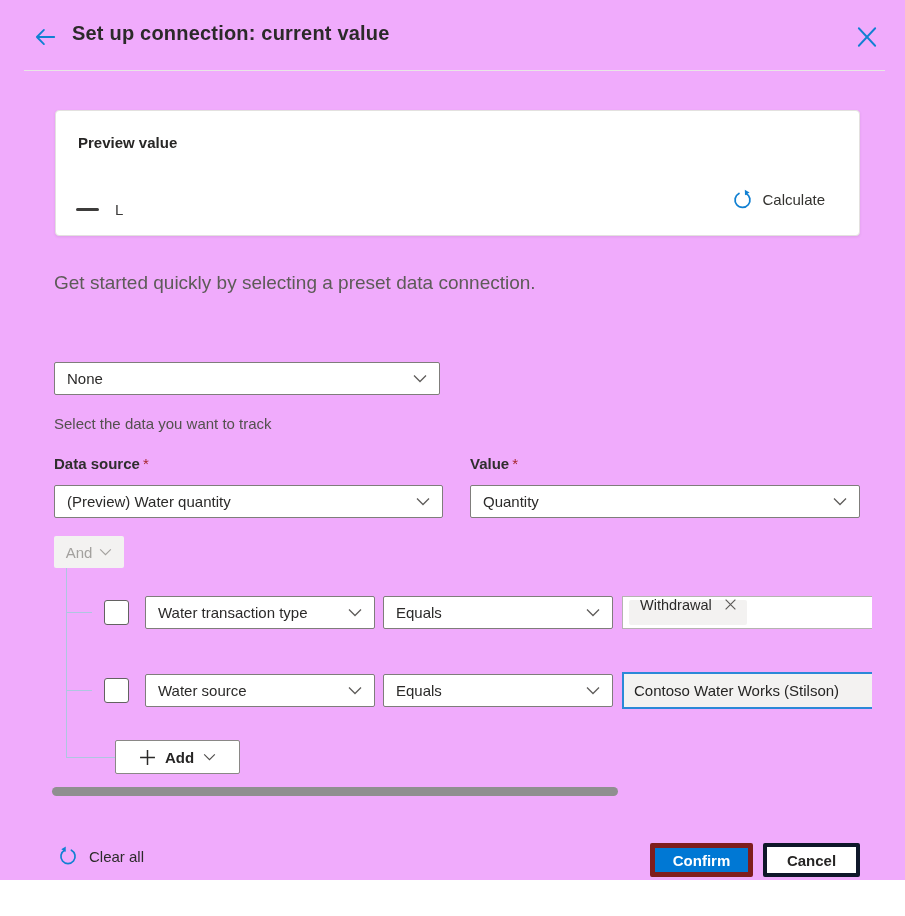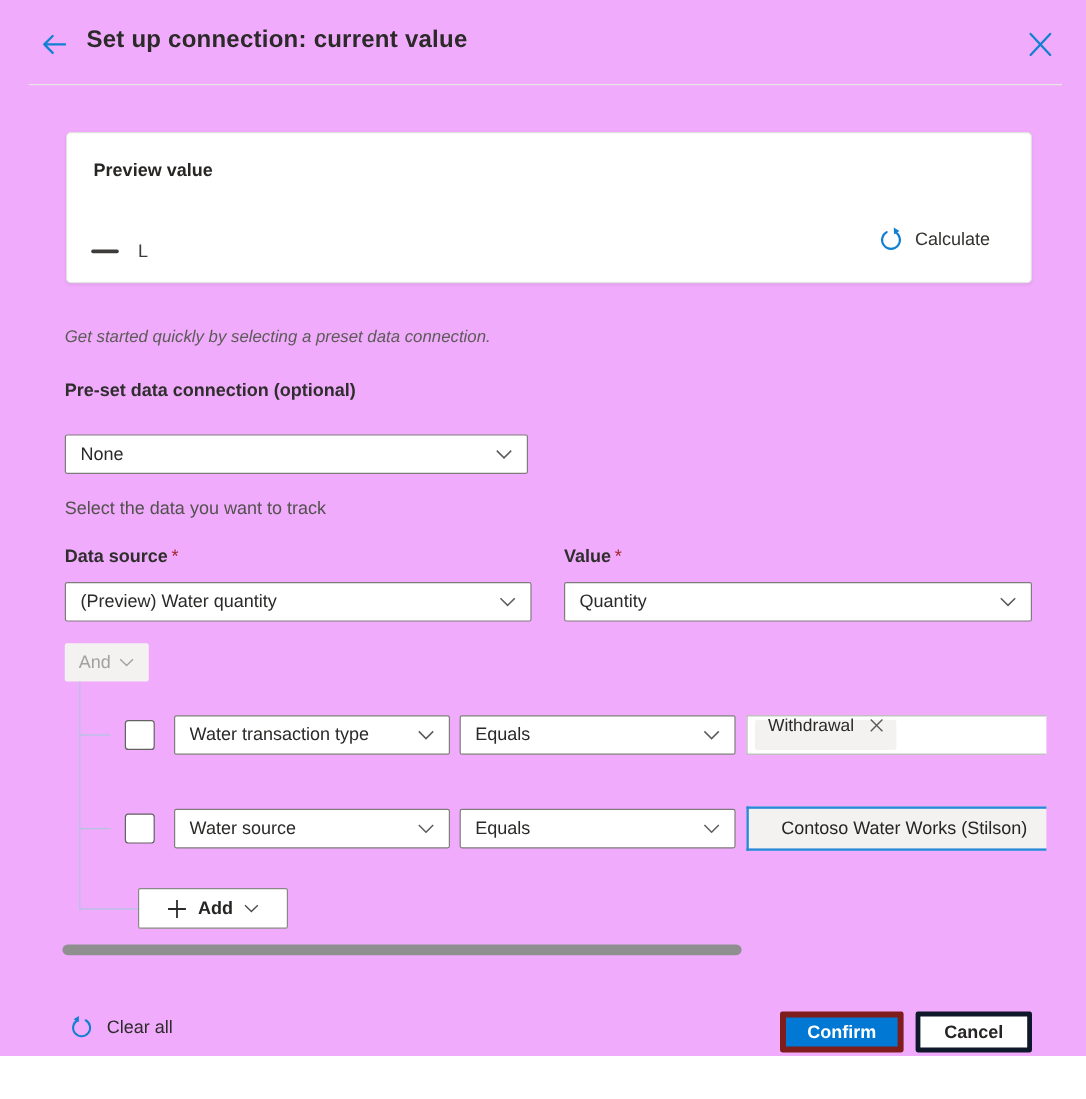--- a/index.html
+++ b/index.html
@@ -19,21 +19,21 @@
   .card-title { position:absolute; left:22px; top:23px; font-size:15px; font-weight:700; color:#272625; }
   .legend { position:absolute; left:20px; top:188px; display:flex; align-items:center; gap:16px; }
   .legend { left:20px; top:90px; }
   .legend-swatch { width:23px; height:3px; background:#3d3c3b; border-radius:2px; }
   .legend-label { font-size:15px; color:#3b3a39; }
   .calc-btn { position:absolute; right:34px; top:78px; display:flex; align-items:center; gap:9px;
               border:none; background:none; cursor:pointer; font-family:inherit; }
   .calc-btn span { font-size:15px; color:#33322f; }
 
   
-  .intro-1 { position:absolute; left:54px; top:272px; font-size:14px; color:#5d5b58;font-style:italic; }
+  .intro-1 { position:absolute; left:54px; top:272px; font-size:19px; color:#5d5b58; }
   .label-preset { position:absolute; left:54px; top:317px; font-size:15px; font-weight:700; color:#2f2e2d; }
   .intro-2 { position:absolute; left:54px; top:415px; font-size:15px; color:#53514e; }
   .fld-label { position:absolute; top:455px; font-size:15px; font-weight:700; color:#2f2e2d; }
   .fld-label .req { color:#a4262c; font-weight:400; margin-left:3px; }
 
   
   .dd { position:absolute; height:33px; background:#fff; border:1px solid #7f7d7b; border-radius:2px;
         display:flex; align-items:center; justify-content:space-between; padding:0 12px; cursor:pointer; }
   .dd .dd-val { font-size:15px; color:#2b2a29; white-space:nowrap; overflow:hidden; }
   .dd-none     { left:54px;  top:362px; width:386px; }
@@ -57,21 +57,21 @@
   .dd-f1 { left:145px; top:596px; width:230px; } .dd-o1 { left:383px; top:596px; width:230px; }
   .dd-f2 { left:145px; top:674px; width:230px;gap:24px; } .dd-o2 { left:383px; top:674px; width:230px; }
 
   .tagfield { position:absolute; left:622px; top:596px; width:250px; height:33px; background:#fff;
               border:1px solid #b5b3b1; border-right:none; display:flex; align-items:center; padding-left:6px; }
   .tag { display:flex; align-items:center; gap:12px; height:25px; padding:0 10px 16px 11px; background:#f3f2f1; border-radius:2px; cursor:default; }
   .tag span { font-size:14.5px; color:#2b2a29; }
   .tag .tag-x { cursor:pointer; display:flex; }
 
   .focusfield { position:absolute; left:622px; top:672px; width:250px; height:37px; background:#f3f2f1;
-                border:2px solid #2b88d8; border-right:none; display:flex; align-items:center; padding-left:27px; }
+                border:2px solid #2b88d8; border-right:none; display:flex; align-items:center; padding-left:10px; }
   .focusfield span { font-size:15px; color:#262524; white-space:nowrap; }
 
   .add-btn { position:absolute; left:115px; top:740px; width:125px; height:34px; background:#fff; border:1px solid #8a8886;
              border-radius:2px; display:flex; align-items:center; justify-content:center; gap:9px; cursor:pointer; font-family:inherit; }
   .add-btn span { font-size:15px; font-weight:700; color:#262524; }
 
   .scroll-thumb { position:absolute; left:52px; top:787px; width:566px; height:9px; background:#8f8f8f; border-radius:5px; cursor:grab; }
 
   
   .clear-btn { position:absolute; left:58px; top:846px; display:flex; align-items:center; gap:11px; border:none; background:none; cursor:pointer; font-family:inherit; }
@@ -107,21 +107,20 @@
     <button class="calc-btn">
       <svg width="21" height="21" viewBox="0 0 20 20">
         <path d="M6.6 4.2 A7.1 7.1 0 1 0 13.4 4.2" fill="none" stroke="#1180d2" stroke-width="1.7" stroke-linecap="round"></path>
         <path d="M12.2 0.6 L16.7 3.3 L12.4 5.9 Z" fill="#1180d2"></path>
       </svg>
       <span>Calculate</span>
     </button>
   </div>
 
   <div class="intro-1">Get started quickly by selecting a preset data connection.</div>
-  <div class="label-preset">Pre-set data connection (optional)</div>
   <div class="dd dd-none">
     <span class="dd-val">None</span>
     <svg width="14" height="9" viewBox="0 0 14 9">
       <path d="M1 1.5 L7 7.5 L13 1.5" fill="none" stroke="#5f5d5b" stroke-width="1.3"></path>
     </svg>
   </div>
 
   <div class="intro-2">Select the data you want to track</div>
 
   <div class="fld-label" style="left:54px;">

